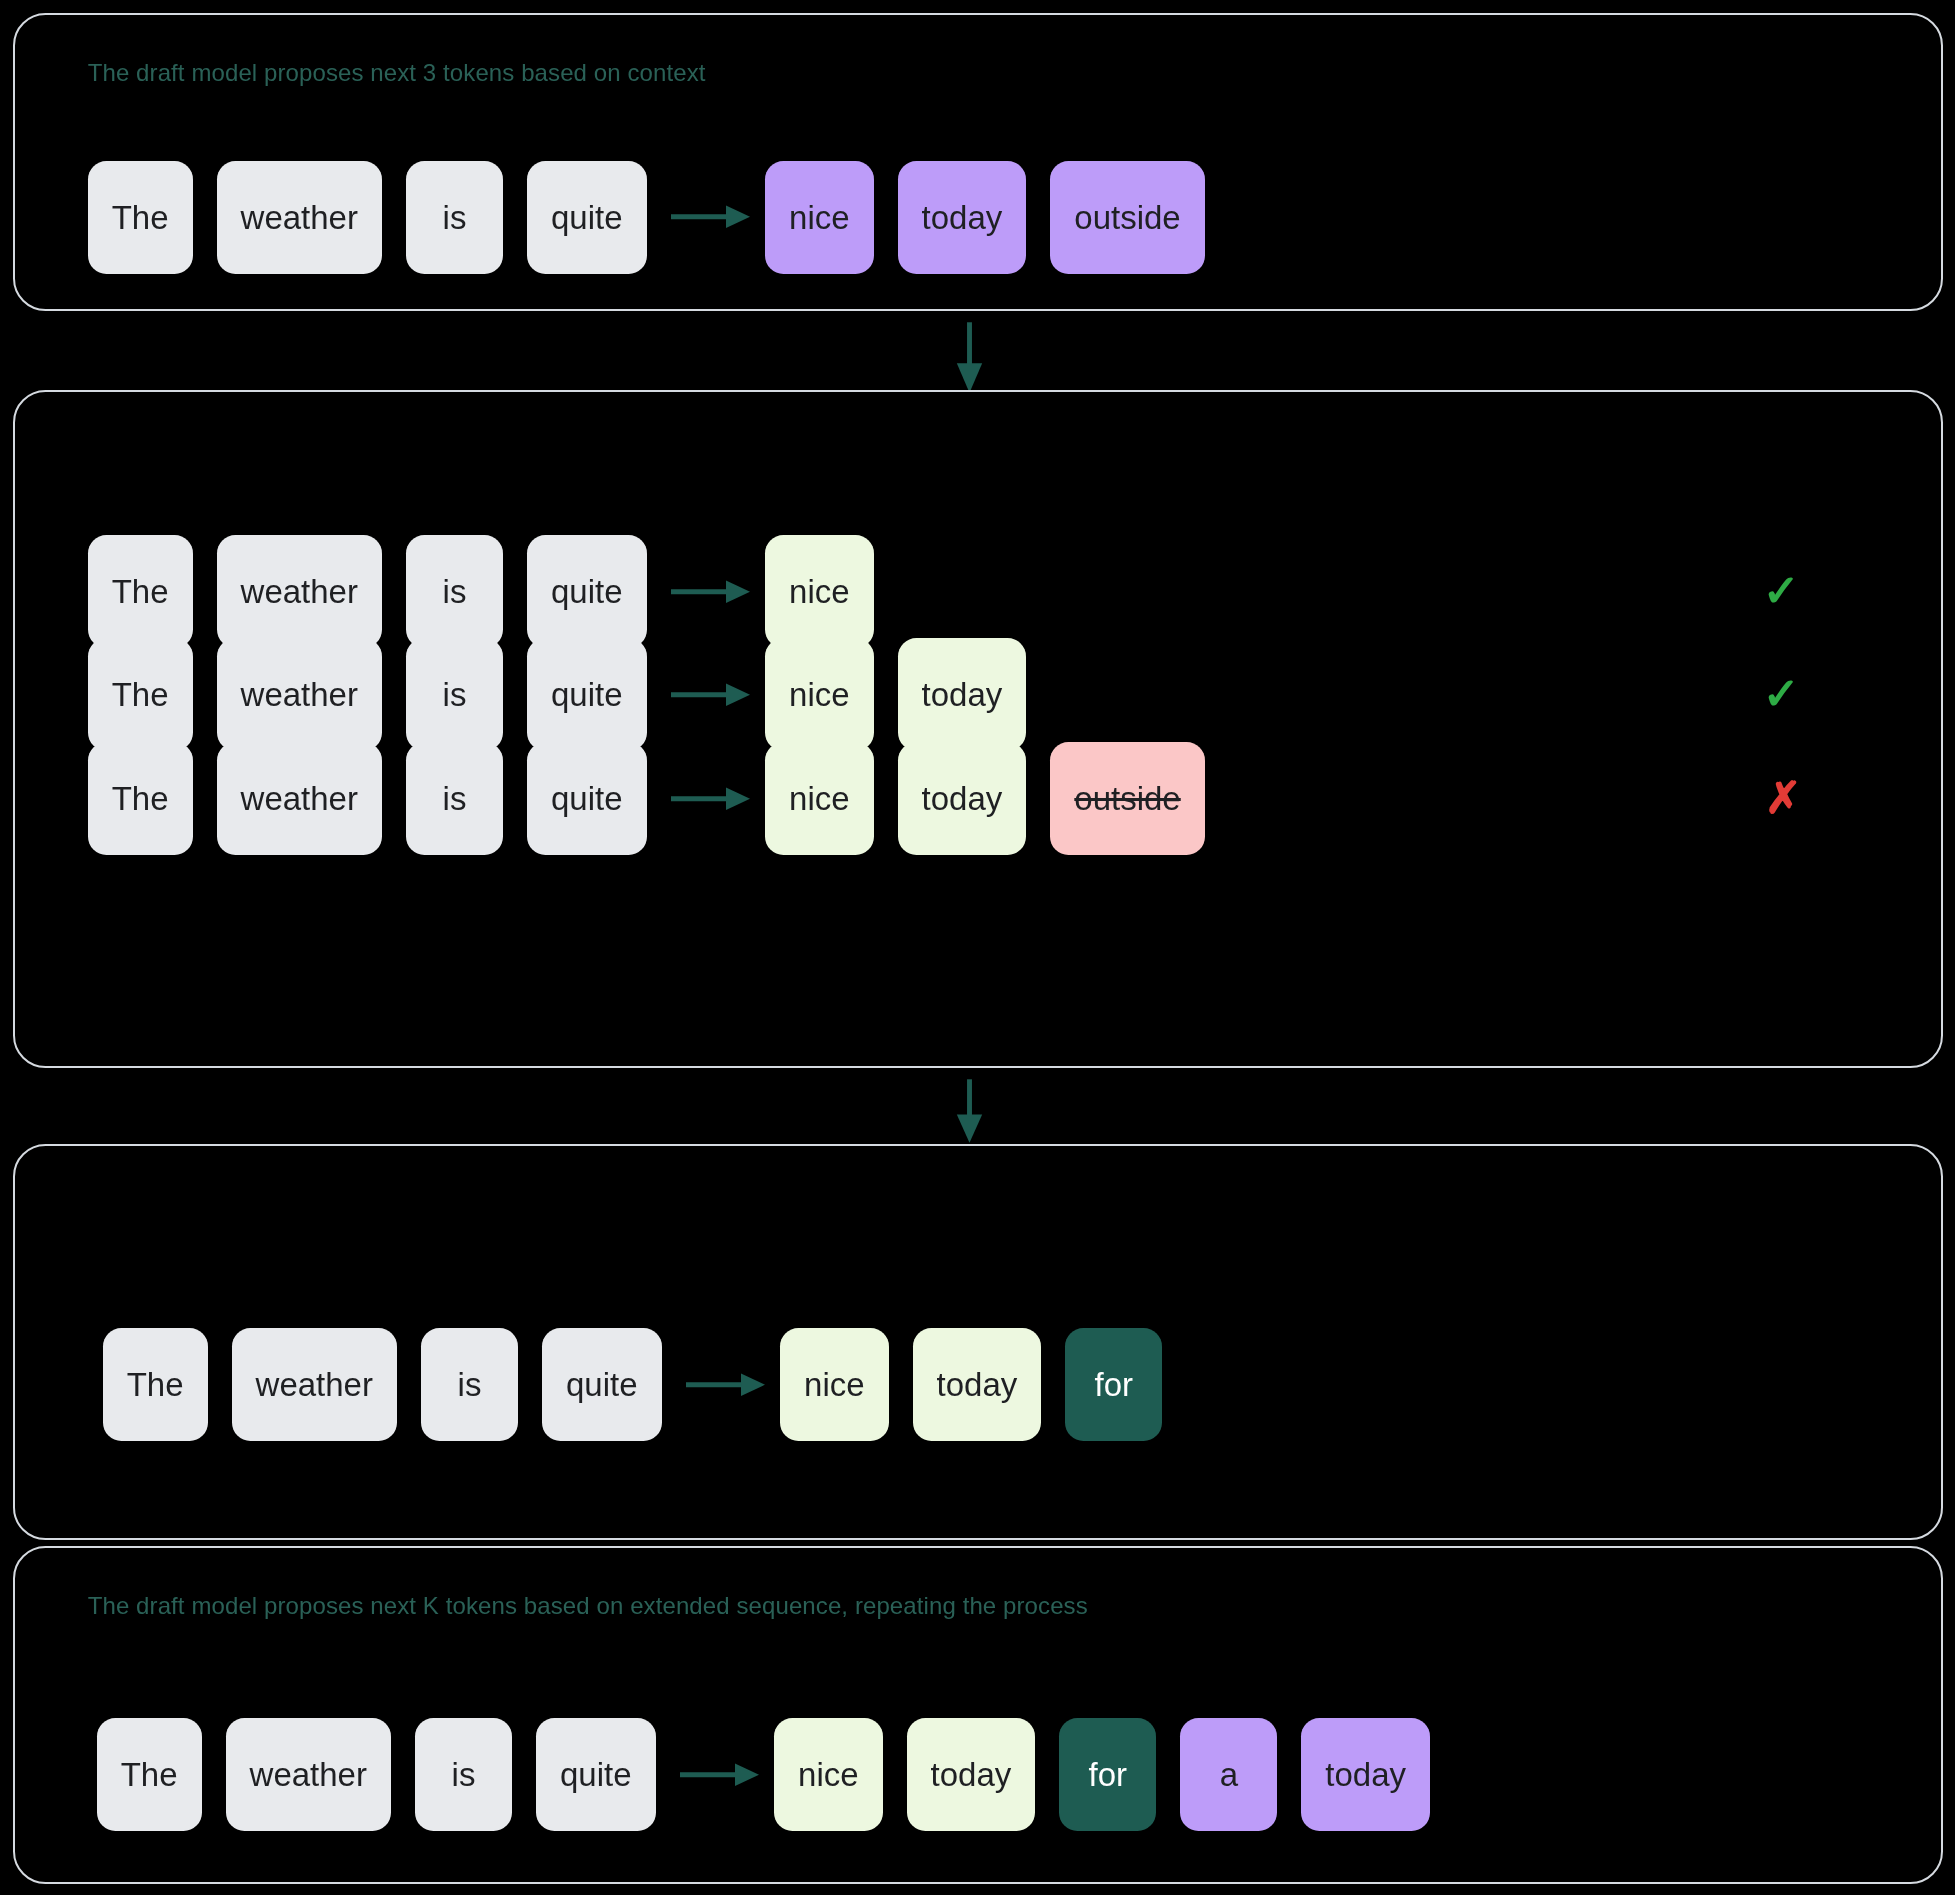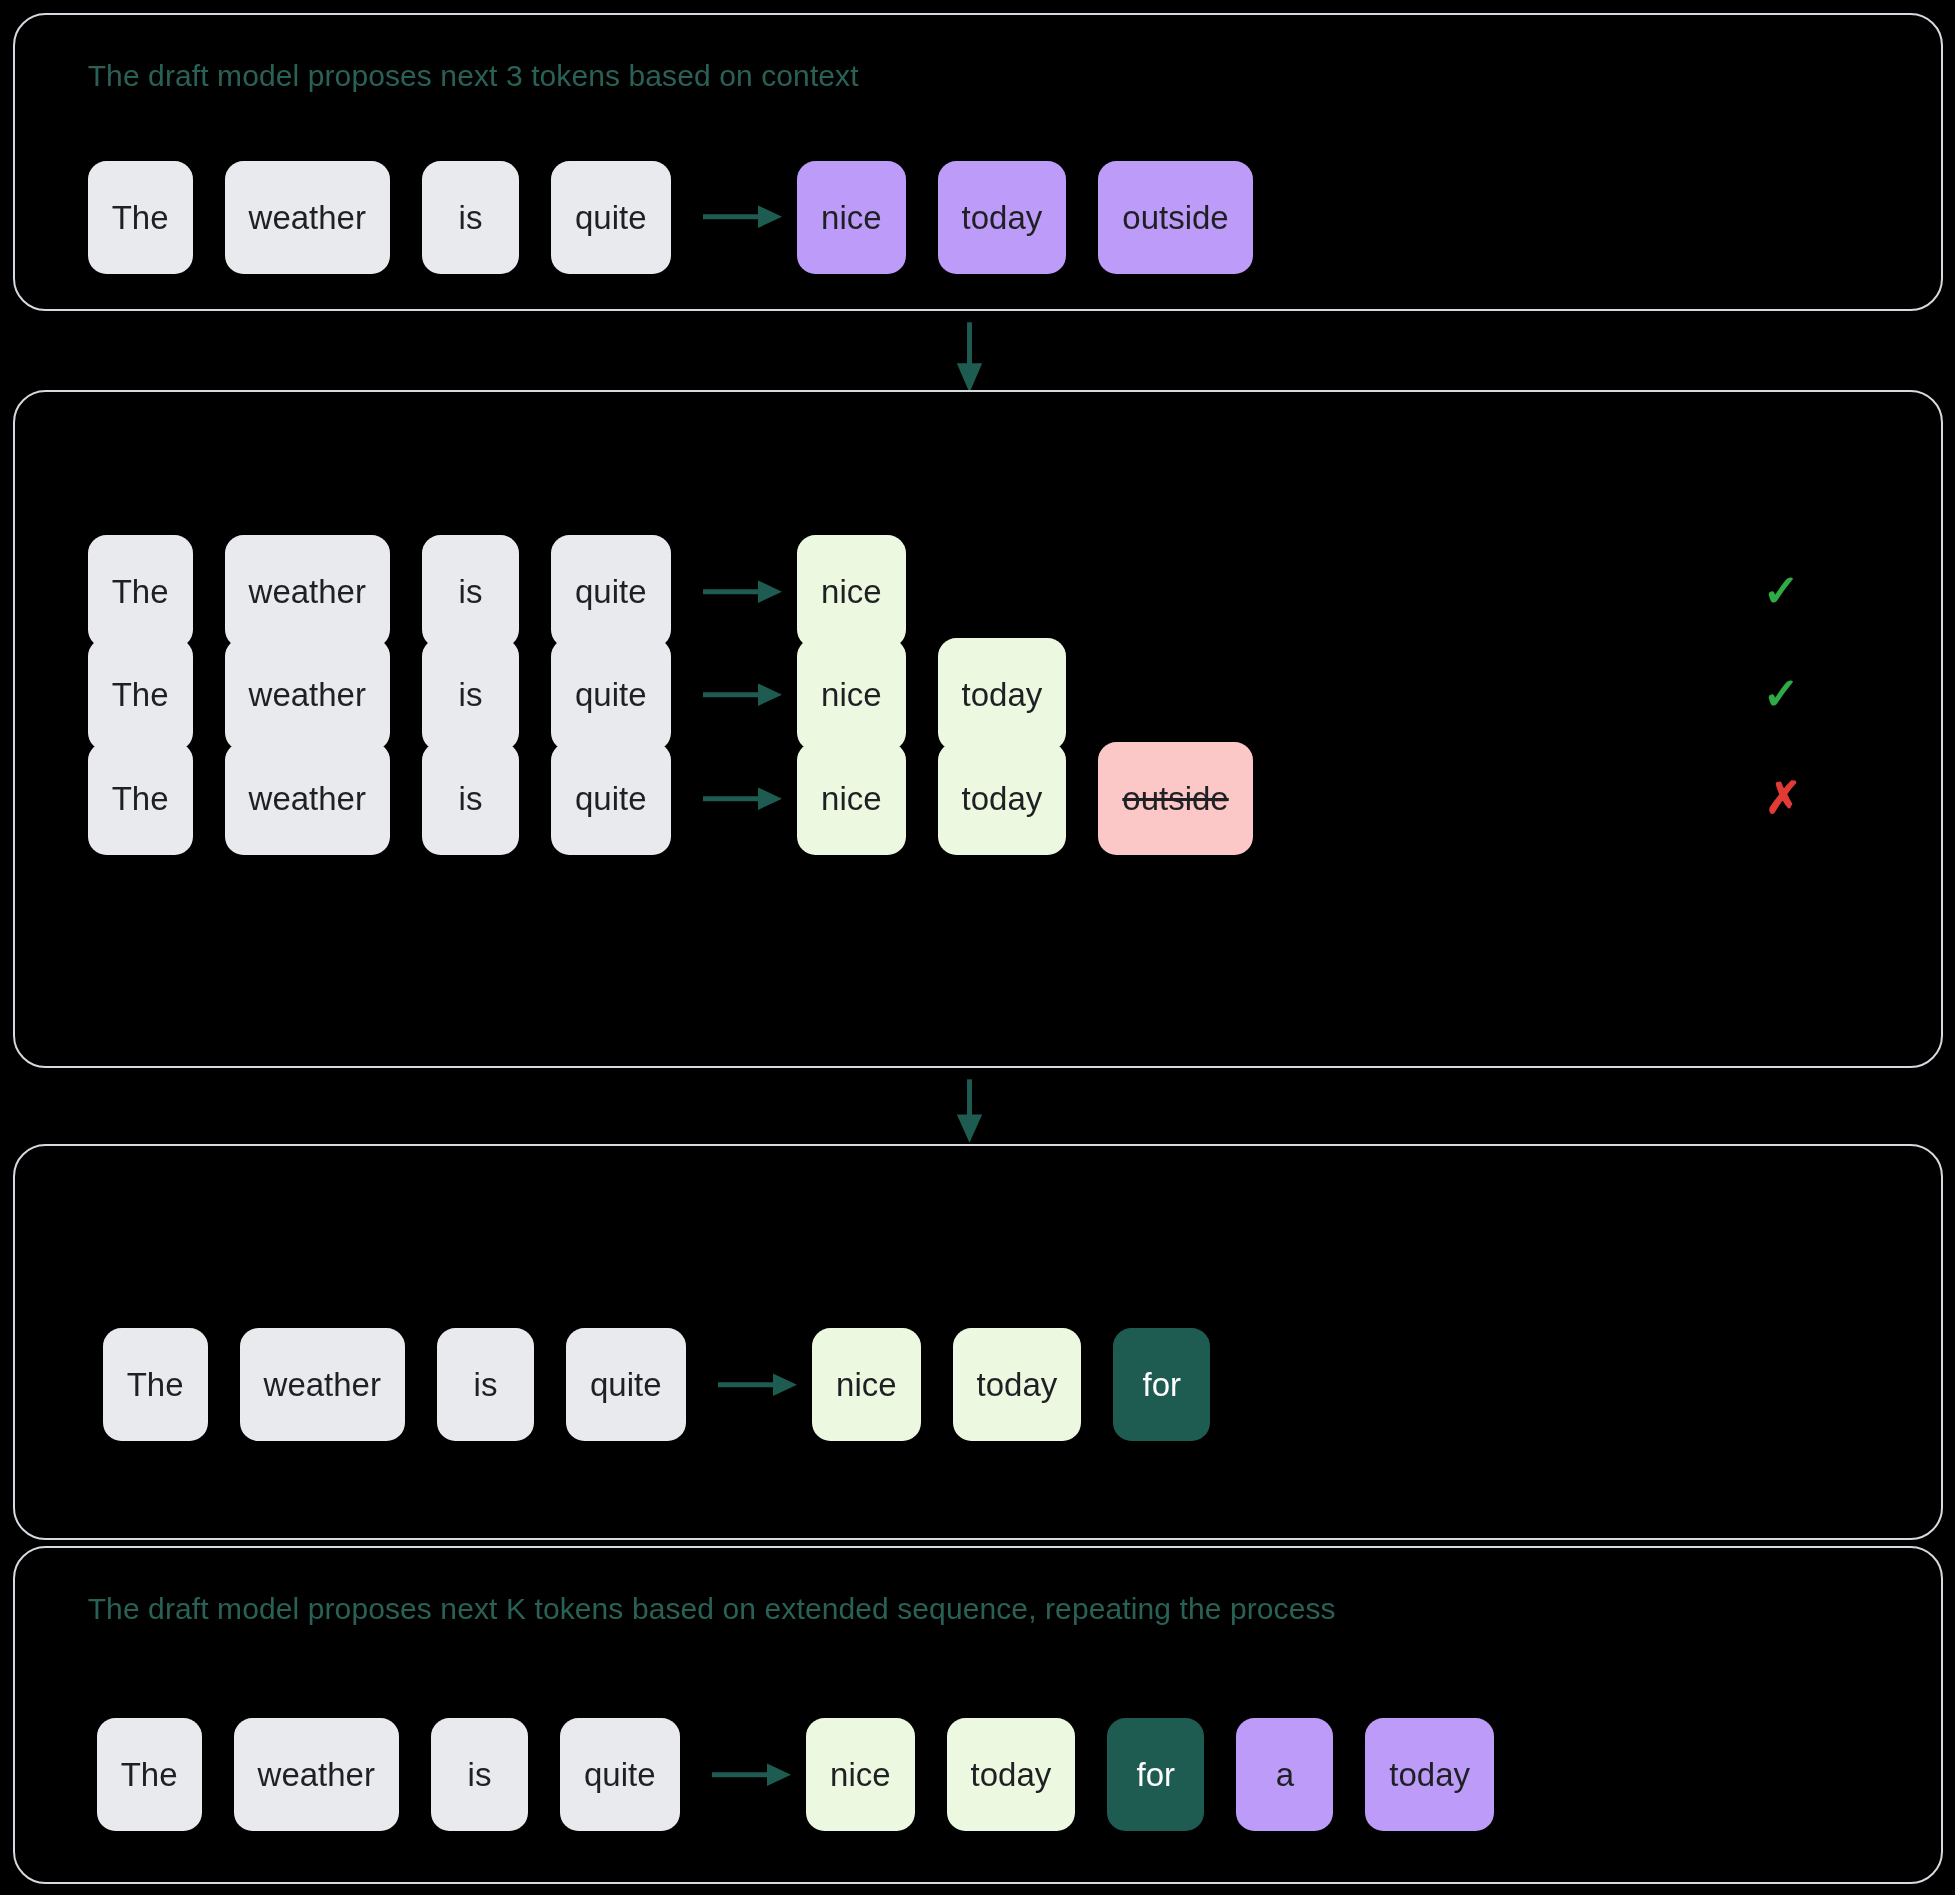--- a/index.html
+++ b/index.html
@@ -27,21 +27,21 @@
     position: absolute;
     box-sizing: border-box;
     border: 2.8px solid #d5dae0;
     border-radius: 32.5px;
     background: #000000;
   }
 
   .panel-title {
     position: absolute;
     color: #2a6157;
-    font-size: 30px;
+    font-size: 24px;
     font-weight: 400;
     letter-spacing: 0.1px;
     white-space: nowrap;
   }
 
   
   .token-row {
     position: absolute;
     display: flex;
     align-items: center;
@@ -51,21 +51,21 @@
     box-sizing: border-box;
     height: 113px;
     min-width: 97px;
     border-radius: 18.4px;
     display: flex;
     align-items: center;
     justify-content: center;
     font-size: 33px;
     color: #1f2023;
     padding: 0 24px;
-    margin-right: 32px;
+    margin-right: 24px;
     white-space: nowrap;
     line-height: 1;
   }
 
   .token.ctx       { background: #e8eaed; }
   .token.proposed  { background: #bd9cf9; }
   .token.accepted  { background: #edf8e0; }
   .token.rejected  { background: #fbc7c7; text-decoration: line-through; }
   .token.generated { background: #1e5c52; color: #ffffff; }
 

